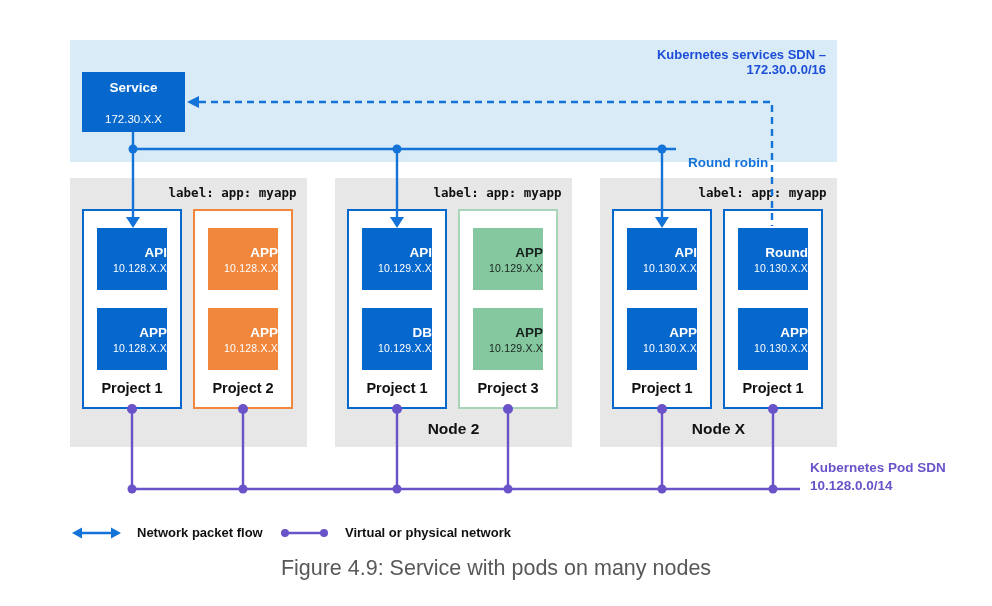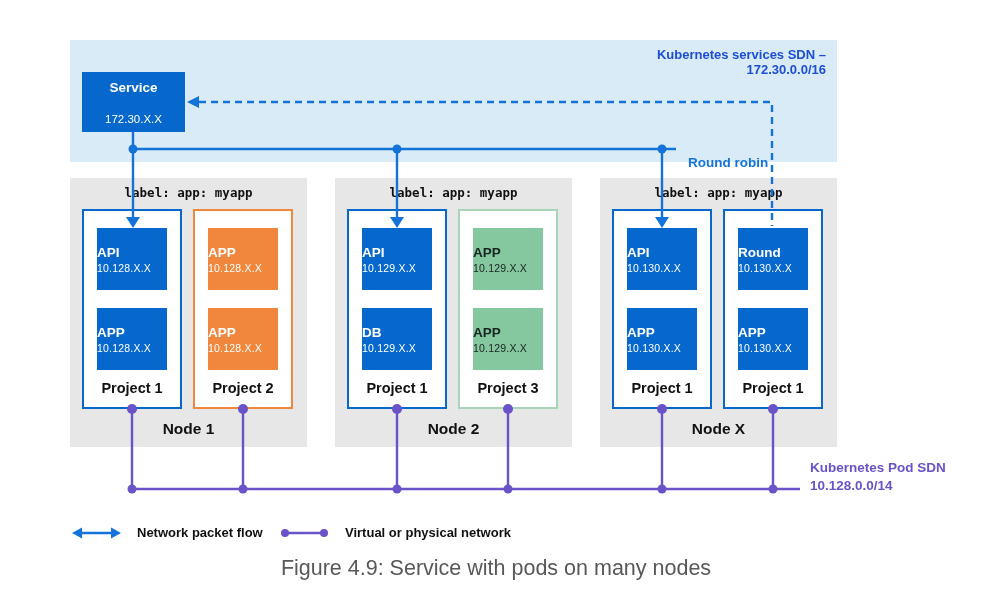--- a/index.html
+++ b/index.html
@@ -15,29 +15,29 @@
   .service-box{position:absolute;left:82px;top:72px;width:103px;height:60px;background:var(--blue,#0667cd);
                color:#fff;display:flex;flex-direction:column;align-items:center;justify-content:center;gap:18px;}
   .service-name{font-size:13.5px;font-weight:700;}
   .service-ip{font-size:11.5px;}
   .round-robin{position:absolute;left:688px;top:137px;font-size:13.5px;font-weight:700;
                color:var(--blue-line,#1473d8);line-height:1.5;margin-top:16px;}
 
   
   .node{position:absolute;top:178px;width:237px;height:269px;background:var(--node-gray,#e7e7e7);}
   .node-1{left:70px;} .node-2{left:335px;} .node-x{left:600px;}
-  .node-label{position:absolute;top:7px;left:0;width:100%;text-align:center;}
+  .node-label{position:absolute;top:7px;left:0;width:100%;text-align:center;padding-left:44px;}
   .project{position:absolute;top:31px;width:100px;height:200px;background:#fff;
            border:2px solid #999;box-sizing:border-box;}
   .p-left{left:12px;} .p-right{left:123px;}
   .project[data-variant="blue"]{border-color:var(--blue,#0667cd);}
   .project[data-variant="orange"]{border-color:var(--orange,#f0873d);}
   .project[data-variant="green"]{border-color:var(--green-border,#a8d5b8);}
   .pod{position:absolute;left:13px;width:70px;height:62px;display:flex;flex-direction:column;
-       align-items:flex-start;justify-content:center;gap:2px;}
+       align-items:flex-end;justify-content:center;gap:2px;}
   .pod-1{top:17px;} .pod-2{top:97px;}
   .project[data-variant="blue"] .pod{background:var(--blue,#0667cd);color:#fff;}
   .project[data-variant="orange"] .pod{background:var(--orange,#f0873d);color:#fff;}
   .project[data-variant="green"] .pod{background:var(--green,#85c79e);color:#182420;}
   .pod-name{font-size:13.5px;font-weight:700;}
   .pod-ip{font-size:10.5px;letter-spacing:.2px;}
   .project-name{position:absolute;bottom:11px;left:0;width:100%;text-align:center;
                 font-weight:700;font-size:14.5px;color:#111;}
   .node-name{position:absolute;top:242px;left:0;width:100%;text-align:center;
              font-weight:700;font-size:15.5px;color:#111;}
@@ -92,21 +92,20 @@
       <div class="pod pod-1">
         <div class="pod-name">APP</div>
         <div class="pod-ip">10.128.X.X</div>
       </div>
       <div class="pod pod-2">
         <div class="pod-name">APP</div>
         <div class="pod-ip">10.128.X.X</div>
       </div>
       <div class="project-name">Project 2</div>
     </div>
-    <div class="node-name">Node 1</div>
   </div>
 
   <div class="node node-2">
     <div class="node-label mono">label: app: myapp</div>
     <div class="project p-left" data-variant="blue">
       <div class="pod pod-1">
         <div class="pod-name">API</div>
         <div class="pod-ip">10.129.X.X</div>
       </div>
       <div class="pod pod-2">

